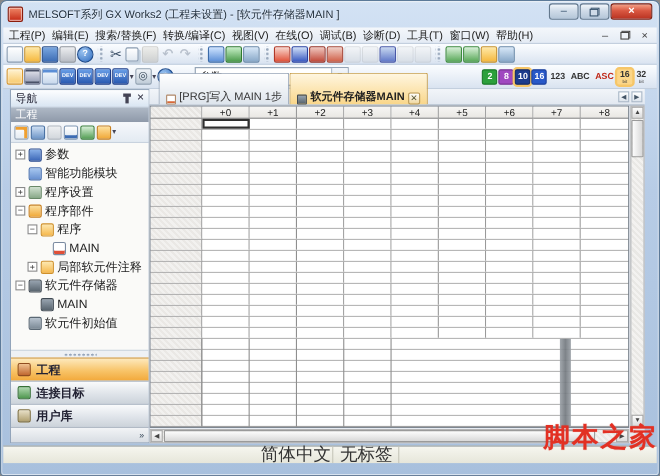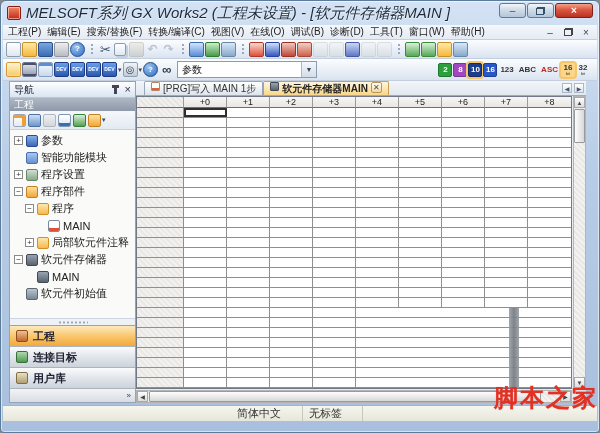--- a/index.html
+++ b/index.html
@@ -10,21 +10,21 @@
     position: relative; width: 600px; height: 433px; margin: 0 auto;
     background: linear-gradient(#d3e2f4,#b7cce6 40%,#a8c0dd);
     border: 1px solid #5c7a99; border-radius: 6px 6px 4px 4px;
     overflow: hidden; box-shadow: inset 0 0 0 1px rgba(255,255,255,.55);
     font-size: 11px; color:#222;
   }
 
   
   .titlebar { position:absolute; top:0; left:0; right:0; height:24px; display:flex; align-items:center; padding:0 6px; }
   .app-icon { width:14px; height:14px; border-radius:2px; background:linear-gradient(#f08868,#c42814); border:1px solid #8a1c0c; box-shadow: inset 0 0 0 1px rgba(255,255,255,.5); margin-right:5px; }
-  .win-title { font-size:15px; color:#1c2a38; text-shadow:0 1px 1px rgba(255,255,255,.8); white-space:nowrap; overflow:hidden;font-style:italic; }
+  .win-title { font-size:10px; color:#1c2a38; text-shadow:0 1px 1px rgba(255,255,255,.8); white-space:nowrap; overflow:hidden; }
   .win-btns { margin-left:auto; display:flex; gap:1px; align-self:flex-start; margin-top:2px; }
   .wbtn { height:15px; display:flex; align-items:center; justify-content:center; border:1px solid #64798e; border-radius:3px; background:linear-gradient(#f2f6fa,#cfdbe8 45%,#b4c6d8); color:#35506b; font-size:10px; line-height:1; }
   .wbtn.min, .wbtn.max { width:27px; }
   .wbtn.close { width:38px; background:linear-gradient(#f3a087,#d95741 45%,#b93322); border-color:#7e2113; color:#fff; font-weight:bold; }
   .g-restore { position:relative; width:9px; height:8px; }
   .g-restore::before { content:""; position:absolute; right:0; top:0; width:6px; height:5px; border:1px solid #35506b; }
   .g-restore::after { content:""; position:absolute; left:0; bottom:0; width:6px; height:5px; border:1px solid #35506b; background:#cfdbe8; }
 
   
   .menubar { position:absolute; top:24px; left:2px; right:2px; height:15px; display:flex; align-items:center; background:linear-gradient(#f4f7fb,#e4ebf4); border-bottom:1px solid #c3cfde; padding:0 2px; }
@@ -123,21 +123,21 @@
   .nav-btn.active { background:linear-gradient(#fde9bd,#f8c469 55%,#f2a93b); border-top:1px solid #d59a3a; }
   .nbi { width:12px; height:12px; border-radius:2px; }
   .nbi-project { background:linear-gradient(#f0c090,#c06830); border:1px solid #904c20; }
   .nbi-userlib { background:linear-gradient(#e8e0c8,#b0a070); border:1px solid #807040; }
   .nbi-connect { background:linear-gradient(#b0d8b0,#509850); border:1px solid #357035; }
   .nav-chevron { height:14px; border-top:1px solid #aab4c0; background:linear-gradient(#f2f4f6,#d8dde3); display:flex; align-items:center; justify-content:flex-end; padding:0 4px; font-size:8px; color:#345; }
 
   
   .mdi { flex:1; position:relative; background:#e7ecf3; }
   .tabbar { position:absolute; top:0; left:0; right:0; height:15px; display:flex; align-items:flex-end; padding-left:8px; border-bottom:1px solid #9cabbe; background:linear-gradient(#f2f5f9,#e2e8f0); }
-  .tab { height:14px; display:flex; align-items:flex-start; gap:3px; padding:0 6px; font-size:10px; border:1px solid #98a6b8; border-bottom:none; border-radius:2px 2px 0 0; background:linear-gradient(#ffffff,#dde4ec); color:#333; white-space:nowrap;margin-top:25px; }
+  .tab { height:29px; display:flex; align-items:flex-end; gap:3px; padding:0 6px; font-size:10px; border:1px solid #98a6b8; border-bottom:none; border-radius:2px 2px 0 0; background:linear-gradient(#ffffff,#dde4ec); color:#333; white-space:nowrap;margin-top:25px; }
   .tab.active { background:linear-gradient(#fff6e0,#f9d689); border-color:#c9a04e; font-weight:bold; color:#222; }
   .tabico { width:9px; height:9px; border-radius:1px; }
   .tabico-prg { background:#fff; border:1px solid #b08868; box-shadow:inset 0 -2px 0 #d86838; }
   .tabico-dev { background:linear-gradient(#98a4b0,#58646e); border:1px solid #404a54; }
   .tab-close { width:11px; height:11px; border:1px solid #b89858; border-radius:2px; background:linear-gradient(#fff,#f0d8a0); font-size:8px; line-height:9px; text-align:center; color:#553; }
   .tab-scrolls { margin-left:auto; display:flex; gap:2px; padding:0 2px 2px 0; }
   .tsc { width:10px; height:10px; font-size:6px; color:#456; border:1px solid #aab8c8; background:linear-gradient(#fff,#dde4ec); display:flex; align-items:center; justify-content:center; }
 
   .grid-wrap { position:absolute; top:15px; left:0; width:436px; height:293px; border:1px solid #707a86; background:#fff; }
   .grid-headrow { display:flex; height:11px; }
@@ -158,21 +158,21 @@
   .vscroll { position:absolute; top:15px; left:437px; width:13px; height:293px; background:repeating-linear-gradient(45deg,#f3f2f0 0 2px,#e9e8e5 2px 4px); border:1px solid #b4b4b4; }
   .vscroll .arr { position:absolute; left:0; width:11px; height:11px; background:linear-gradient(#fdfdfd,#dcdcdc); border:1px solid #a8a8a8; font-size:6px; color:#444; display:flex; align-items:center; justify-content:center; }
   .vscroll .arr.up { top:0; } .vscroll .arr.down { bottom:0; }
   .vscroll .thumb { position:absolute; left:0; top:12px; width:11px; height:34px; background:linear-gradient(to right,#fdfdfd,#d8d8d8); border:1px solid #9a9a9a; border-radius:1px; }
   .hscroll { position:absolute; top:309px; left:0; width:436px; height:13px; background:repeating-linear-gradient(45deg,#f3f2f0 0 2px,#e9e8e5 2px 4px); border:1px solid #b4b4b4; }
   .hscroll .arr { position:absolute; top:0; width:11px; height:11px; background:linear-gradient(#fdfdfd,#dcdcdc); border:1px solid #a8a8a8; font-size:6px; color:#444; display:flex; align-items:center; justify-content:center; }
   .hscroll .arr.left { left:0; } .hscroll .arr.right { right:0; }
   .hscroll .thumb { position:absolute; left:12px; top:0; width:392px; height:11px; background:linear-gradient(#fdfdfd,#d8d8d8); border:1px solid #9a9a9a; border-radius:1px; }
 
   
-  .statusbar { position:absolute; left:2px; right:2px; top:404px; height:16px; background:linear-gradient(#f6f6ef,#e6e6da); border-top:1px solid #b2b2a6; font-size:11px; color:#333; }
+  .statusbar { position:absolute; left:2px; right:2px; top:404px; height:16px; background:linear-gradient(#f6f6ef,#e6e6da); border-top:1px solid #b2b2a6; font-size:16px; color:#333; }
   .sb-field { position:absolute; top:0; height:15px; line-height:15px; padding:0 6px; border-right:1px solid #c6c6ba; white-space:nowrap; }
   .sb-lang { left:228px; width:72px; }
   .sb-label { left:300px; width:60px; }
 
   
   .watermark { position:absolute; right:1px; top:385px; width:127px; text-align:right; z-index:60; pointer-events:none; color:#e23023; }
   .wm1 { font-family:"Liberation Serif","DejaVu Serif",serif; font-size:24px; font-weight:bold; line-height:1.0; letter-spacing:2px; text-shadow:0 0 1px rgba(226,48,35,.6); }
   .wm2 { font-size:11px; font-weight:bold; letter-spacing:1px; line-height:1.1; }
 </style>
 </head>

